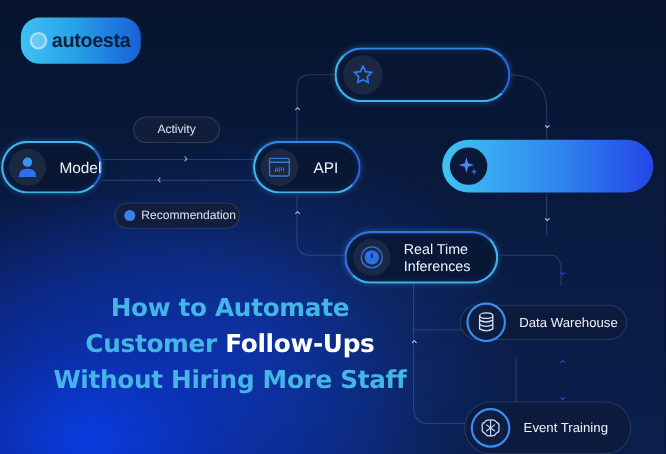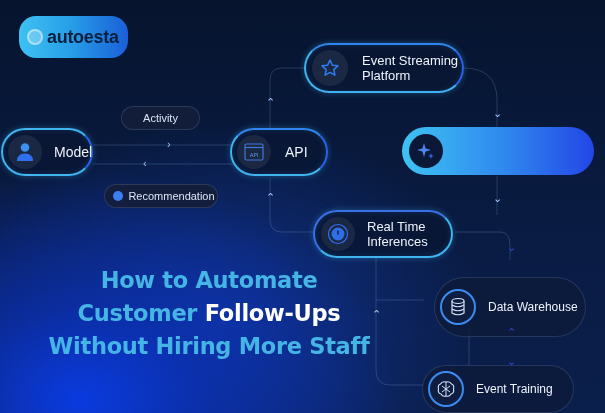--- a/index.html
+++ b/index.html
@@ -116,24 +116,20 @@
   <span class="mark"></span>
   <span class="txt">autoesta</span>
 </div>
 
 <div class="node glow" style="left:304px; top:43px; width:160px; height:50px; border-color:#3fb4ef; border-right-color:#2a62e8; border-top-color:#2f86ee;">
   <span class="ico" style="width:36px;height:36px;">
     <svg width="20" height="20" viewBox="0 0 24 24">
         <path d="M12 2.5l2.9 6.1 6.6.8-4.9 4.5 1.3 6.6L12 17.3 6.1 20.5l1.3-6.6L2.5 9.4l6.6-.8z" fill="none" stroke="#2f7df0" stroke-width="1.8" stroke-linejoin="round"></path>
       </svg>
   </span>
-  <span class="label">
-    <span>Event Streaming</span><br>
-    <span>Platform</span>
-  </span>
 </div>
 
 <div class="pill" style="left:121px; top:106px; width:79px;">
   <span>Activity</span>
 </div>
 
 <div class="node glow" style="left:1px; top:128px; width:92px; height:48px; border-right-color:#2a62e8;">
   <span class="ico" style="width:34px;height:34px;margin-left:5px;margin-right:12px;">
     <svg width="18" height="20" viewBox="0 0 18 20">
       <circle cx="9" cy="5.5" r="4.3" fill="#3d8ff0"></circle>
@@ -185,21 +181,21 @@
       <circle cx="11" cy="11" r="6.5" fill="#2e6fe6"></circle>
       <line x1="11" y1="7.5" x2="11" y2="11.5" stroke="#0b1838" stroke-width="1.3"></line>
     </svg>
   </span>
   <span class="label">
     <span>Real Time</span><br>
     <span>Inferences</span>
   </span>
 </div>
 
-<div class="node dim" style="left:434px; top:277px; width:152px; height:60px;">
+<div class="node dim" style="left:418px; top:277px; width:152px; height:32px;">
   <span class="ico" style="width:36px;height:36px;margin-left:5px;margin-right:12px;border:2px solid #3b8cf0;background:#0e1d40;">
     <svg width="16" height="20" viewBox="0 0 16 20">
       <ellipse cx="8" cy="4" rx="6" ry="2.5" fill="none" stroke="#d6e2f7" stroke-width="1.2"></ellipse>
       <path d="M2 4 V16 Q8 19.5 14 16 V4" fill="none" stroke="#d6e2f7" stroke-width="1.2"></path>
       <path d="M2 8 Q8 11.5 14 8 M2 12 Q8 15.5 14 12" fill="none" stroke="#d6e2f7" stroke-width="1.2"></path>
     </svg>
   </span>
   <span class="label" style="font-size:12px;">Data Warehouse</span>
 </div>
 

